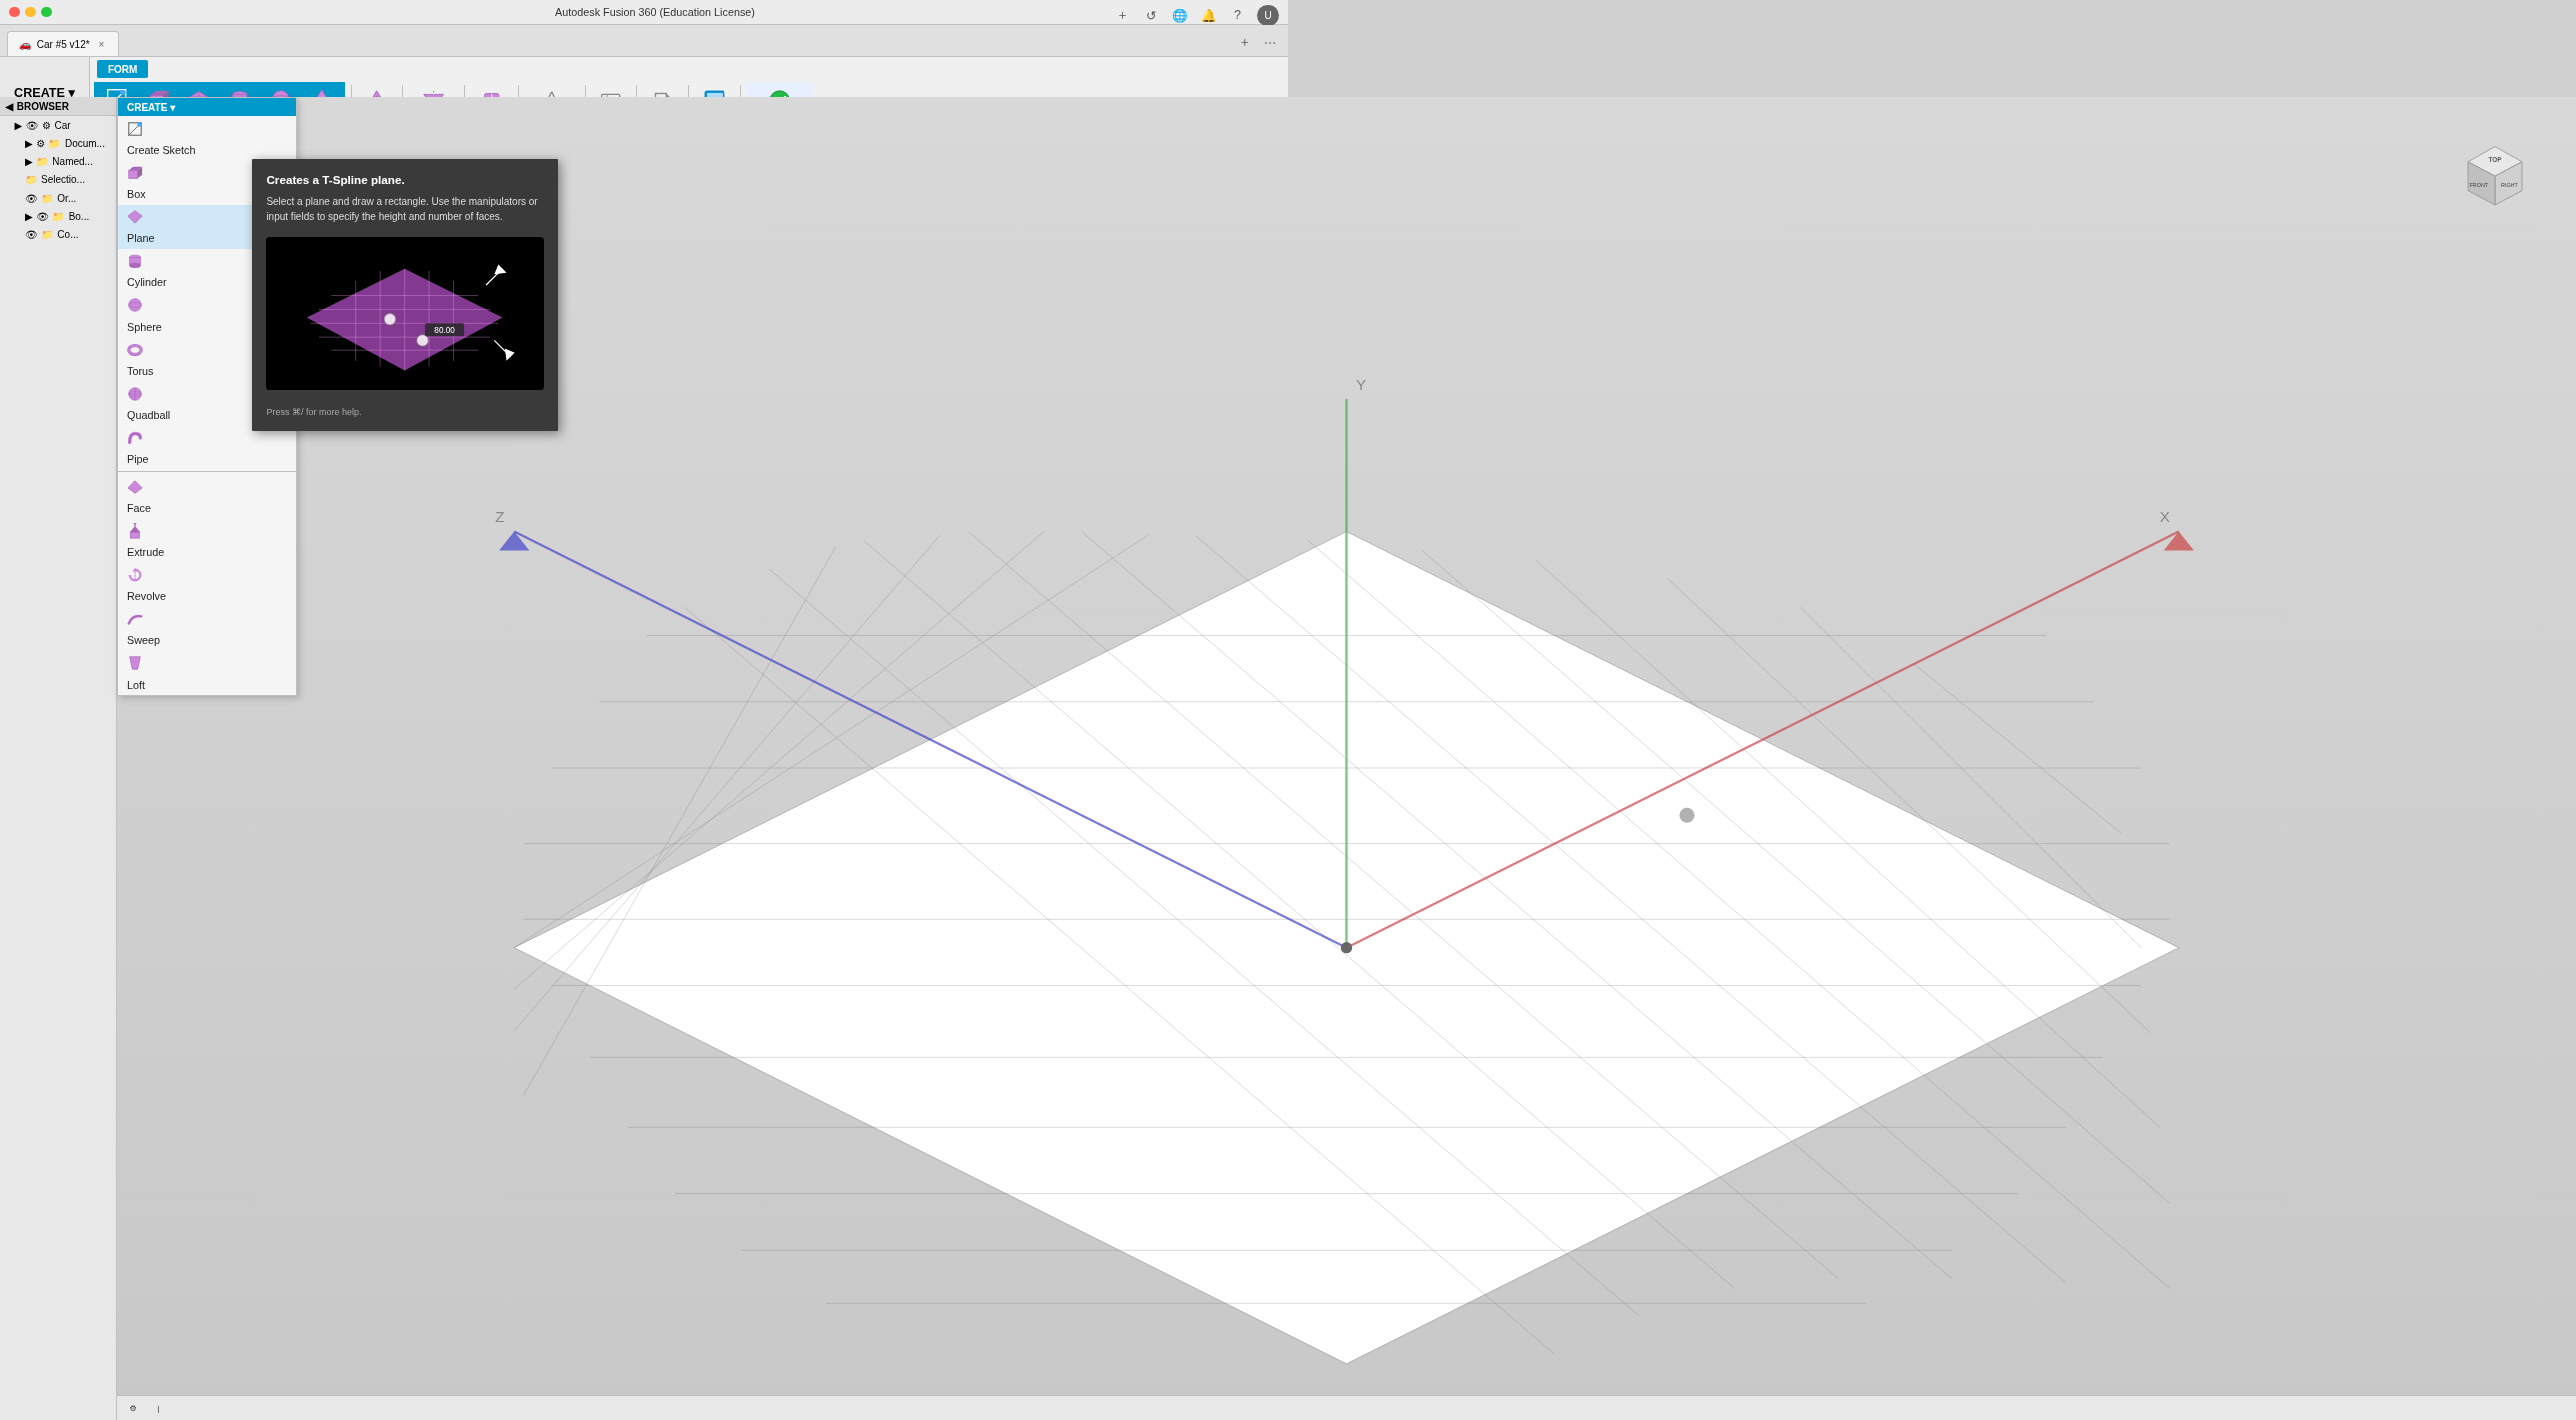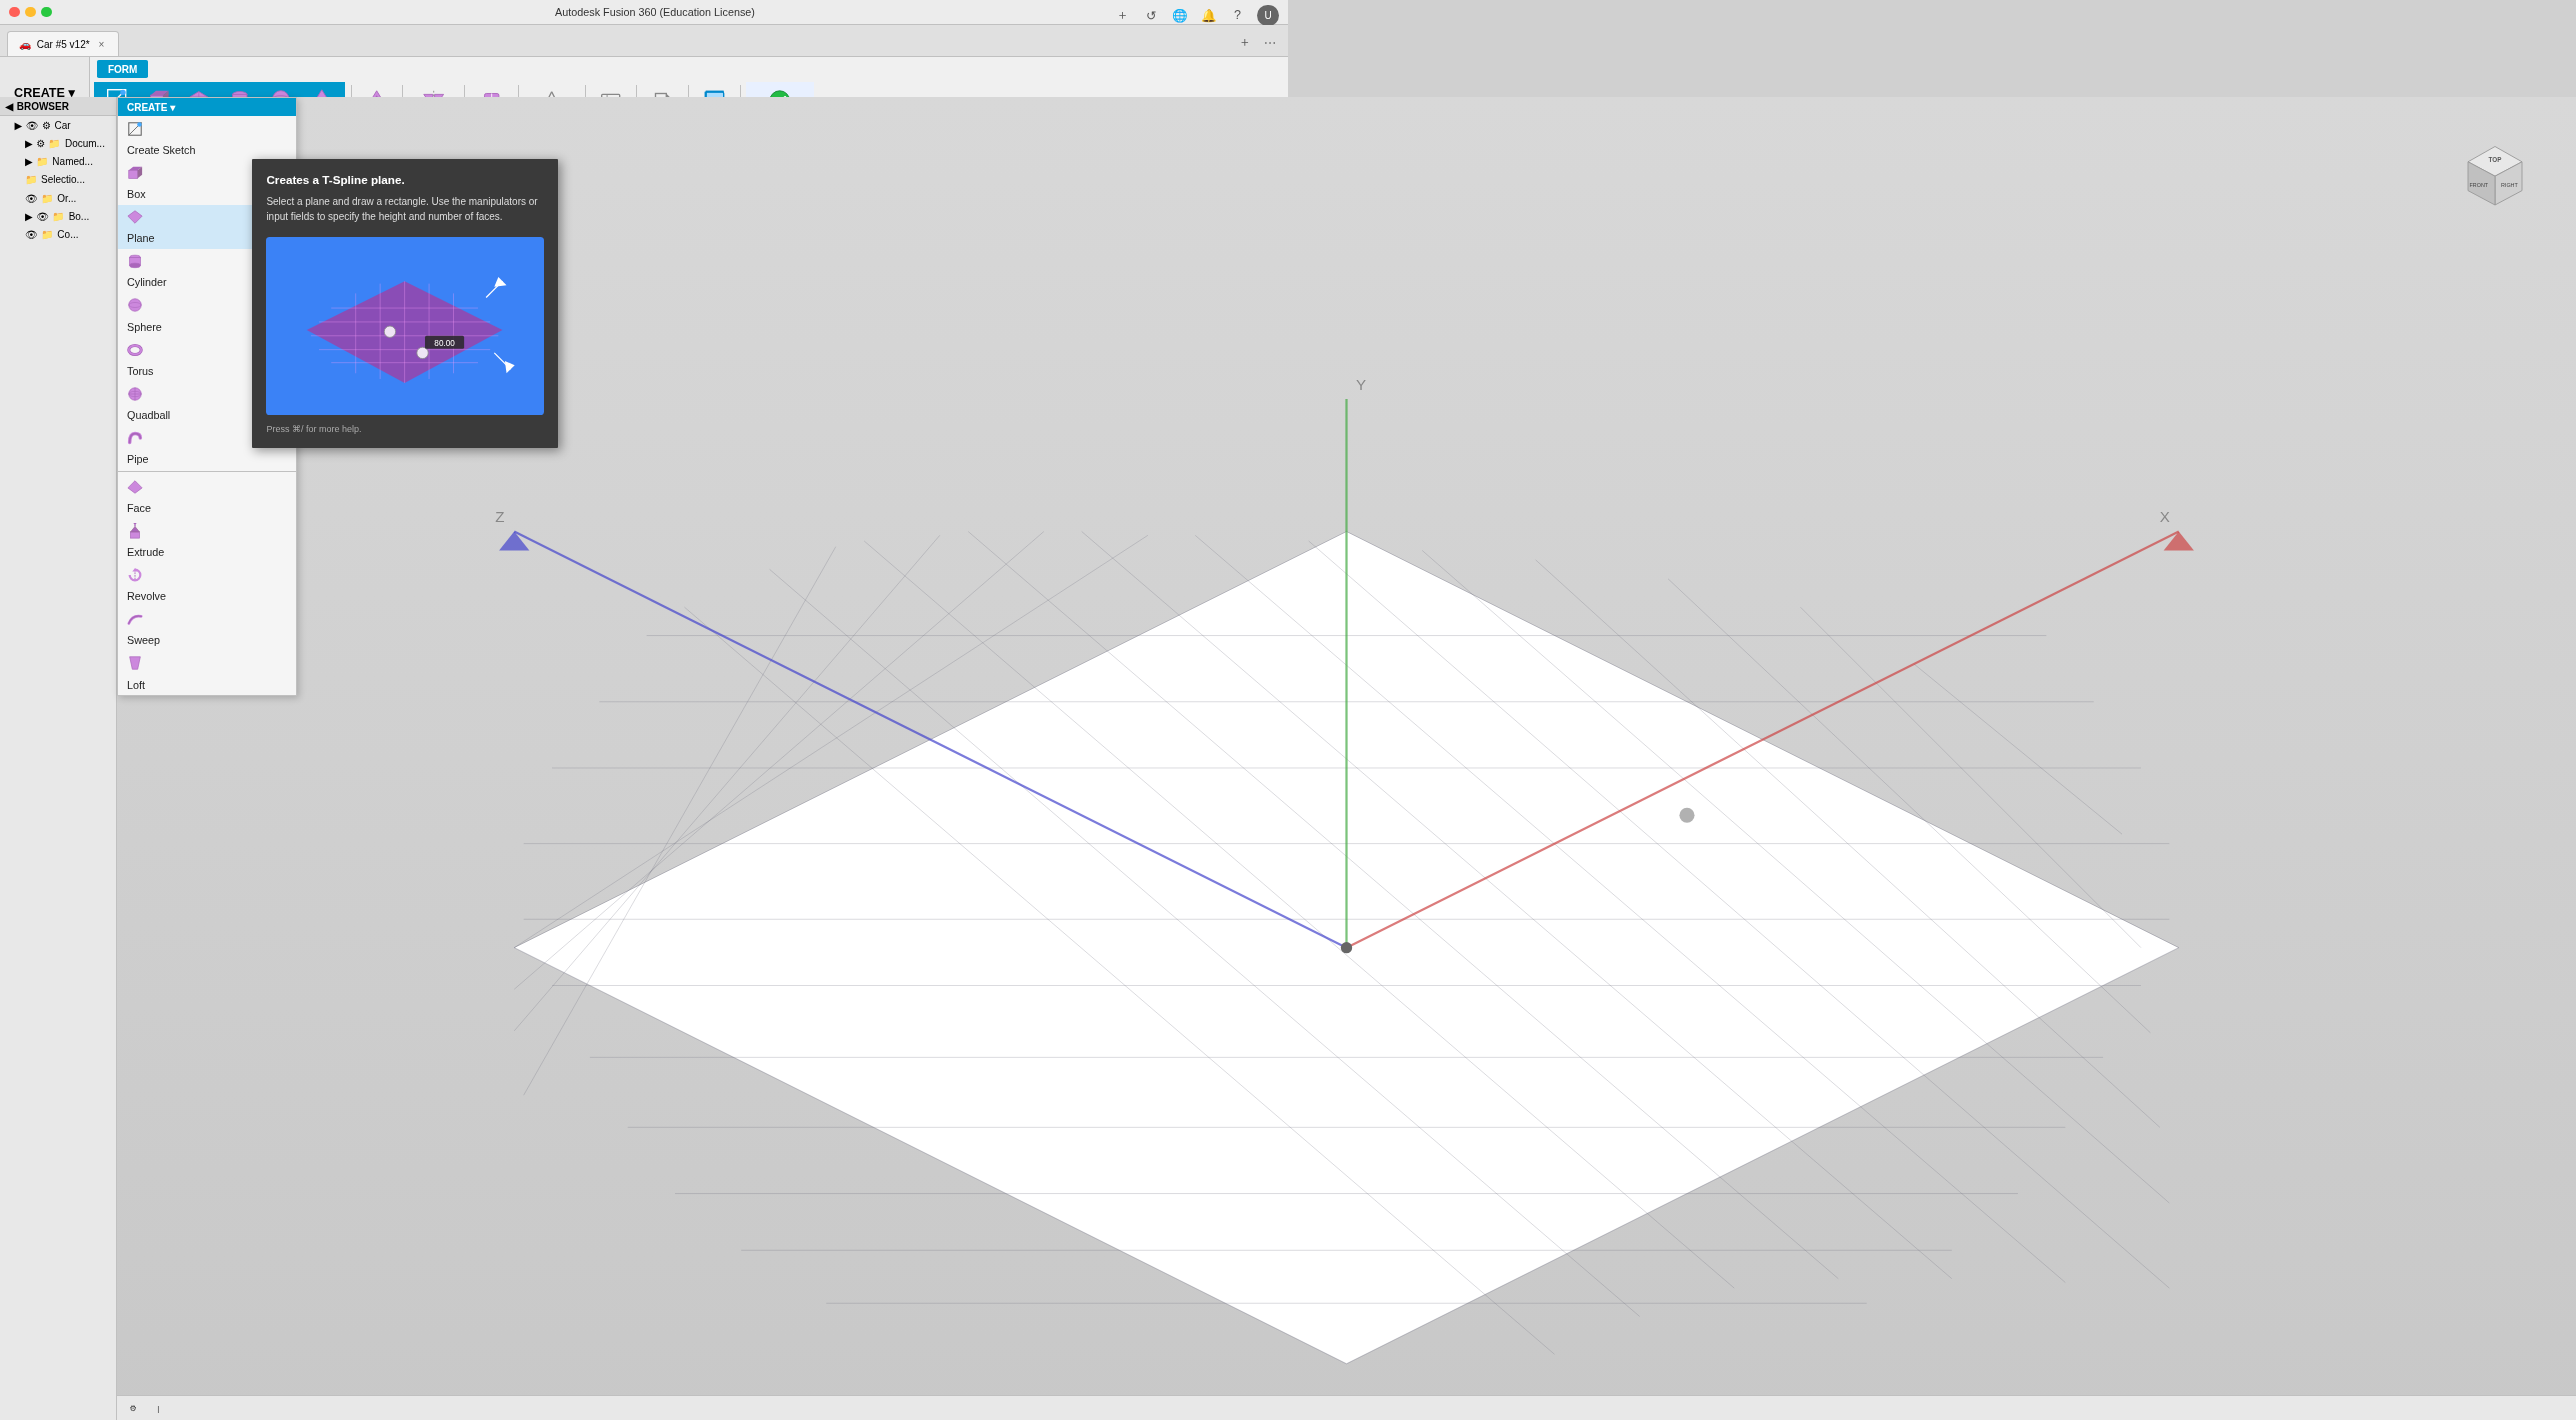--- a/index.html
+++ b/index.html
@@ -266,24 +266,24 @@
       margin-bottom: 7.2px;
     }
     .tooltip-desc {
       font-size: 10px;
       line-height: 1.5;
       margin-bottom: 13px;
       color: #ddd;
     }
     .tooltip-image {
       width: 100%;
-      height: 178px;
-      background: #3b82f6;
+      height: 153px;
+      background: #000000;
       border-radius: 3.6px;
-      margin-bottom: 9px;
+      margin-bottom: 17px;
       overflow: hidden;
       position: relative;
     }
     .tooltip-footer {
       font-size: 9px;
       color: #aaa;
     }
 
     
     .left-panel {

